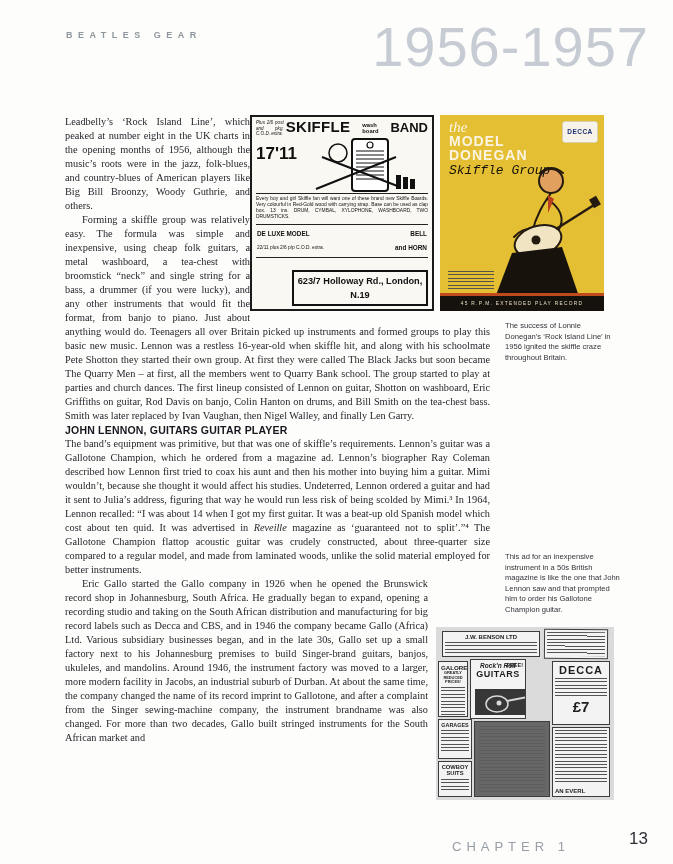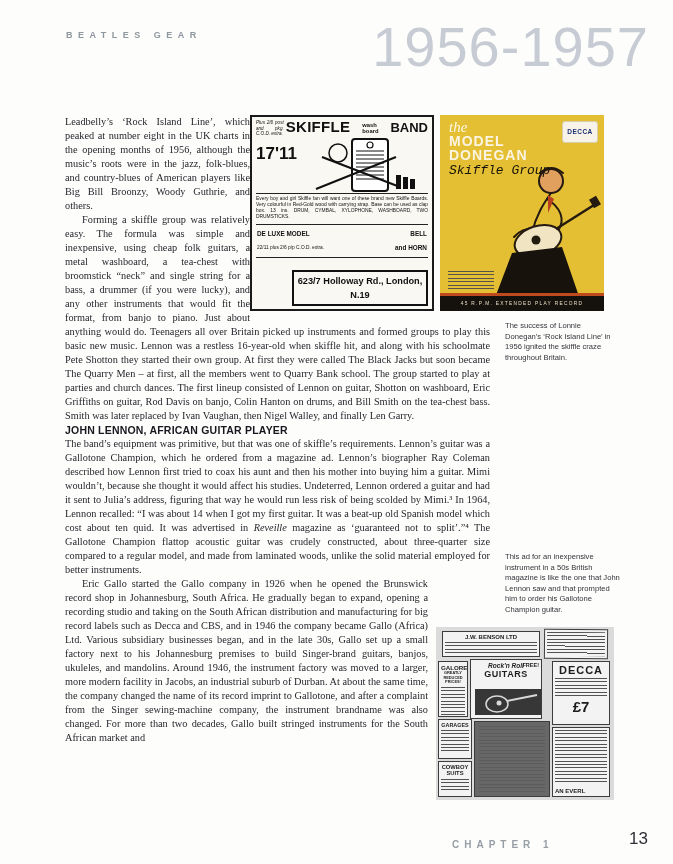--- a/index.html
+++ b/index.html
@@ -82,40 +82,40 @@
              color:#1c1c1c; filter:grayscale(1); }
   .cbox { position:absolute; background:#f5f3ee; border:1px solid #3c3c3c; overflow:hidden;
           padding:2px; text-align:center; }
   .bars { background:repeating-linear-gradient(180deg,#55524c 0 1px,transparent 1px 3.4px); }
   .c-benson { left:6px; top:4px; width:98px; height:26px; }
   .c-benson .t { font-size:6px; font-weight:bold; }
   .c-topright { left:108px; top:2px; width:64px; height:30px; transform:rotate(0.5deg); }
   .c-galore { left:2px; top:34px; width:30px; height:56px; }
   .c-galore .t { font-size:6.2px; font-weight:bold; }
   .c-galore .s { font-size:3.9px; font-weight:bold; line-height:4.6px; }
-  .c-guitars { left:34px; top:32px; width:72px; height:60px; }
+  .c-guitars { left:34px; top:32px; width:56px; height:60px; }
   .c-guitars .rt { font-size:6.5px; font-style:italic; font-weight:bold; }
   .c-guitars .gt { font-size:9px; font-weight:bold; letter-spacing:0.5px; }
   .c-guitars .free { position:absolute; right:2px; top:2px; font-size:5.5px; font-weight:bold; }
   .c-guitars .photo { position:absolute; left:4px; bottom:3px; width:70px; height:26px; background:#3a372f; }
   .c-porta { left:116px; top:34px; width:58px; height:64px; }
   .c-porta .t { font-size:11px; font-weight:bold; letter-spacing:1px; }
   .c-porta .p { font-size:15px; font-weight:bold; }
   .c-garages { left:2px; top:92px; width:34px; height:40px; }
   .c-garages .t { font-size:5.4px; font-weight:bold; }
   .c-photoad { left:38px; top:94px; width:76px; height:76px; background:#6b675e; }
   .c-photoad .inner { position:absolute; inset:4px; }
   .c-cowboy { left:2px; top:134px; width:34px; height:36px; }
   .c-cowboy .t { font-size:5.8px; font-weight:bold; line-height:6.4px; }
   .c-everl { left:116px; top:100px; width:58px; height:70px; }
   .c-everl .t { position:absolute; left:2px; bottom:2px; font-size:6px; font-weight:bold; }
 
   
   .footer-chapter { position:absolute; left:452px; top:839px; font-family:"Liberation Sans",sans-serif;
-                    font-size:10px; font-weight:bold; letter-spacing:5px; color:#979ea6; }
+                    font-size:13px; font-weight:normal; letter-spacing:5px; color:#979ea6; }
   .page-number { position:absolute; right:25px; top:829px; font-family:"Liberation Sans",sans-serif;
                  font-size:17px; color:#2e2e36; }
 </style>
 </head>
 <body>
 
 <div class="page">
 
   <div class="brand">BEATLES GEAR</div>
   <div class="years">1956-1957</div>
@@ -205,21 +205,21 @@
           <div class="don-stripline"></div>
           <div class="don-strip">45 R.P.M. EXTENDED PLAY RECORD</div>
         </div>
 
       </div>
     </div>
 
     <p>Leadbelly’s ‘Rock Island Line’, which peaked at number eight in the UK charts in the opening months of 1956, although the music’s roots were in the jazz, folk-blues, and country-blues of American players like Big Bill Broonzy, Woody Guthrie, and others.</p>
     <p class="indent">Forming a skiffle group was relatively easy. The formula was simple and inexpensive, using cheap folk guitars, a metal washboard, a tea-chest with broomstick “neck” and single string for a bass, a drummer (if you were lucky), and any other instruments that would fit the format, from banjo to piano. Just about anything would do. Teenagers all over Britain picked up instruments and formed groups to play this basic new music. Lennon was a restless 16-year-old when skiffle hit, and along with his schoolmate Pete Shotton they started their own group. At first they were called The Black Jacks but soon became The Quarry Men – at first, all the members went to Quarry Bank school. The group started to play at parties and church dances. The first lineup consisted of Lennon on guitar, Shotton on washboard, Eric Griffiths on guitar, Rod Davis on banjo, Colin Hanton on drums, and Bill Smith on the tea-chest bass. Smith was later replaced by Ivan Vaughan, then Nigel Walley, and finally Len Garry.</p>
 
-    <p class="heading">JOHN LENNON, AFRICAN GUITAR PLAYER</p>
+    <p class="heading">JOHN LENNON, GUITARS GUITAR PLAYER</p>
 
     <p><span>The band’s equipment was primitive, but that was one of skiffle’s requirements. Lennon’s guitar was a Gallotone Champion, which he ordered from a magazine ad. Lennon’s biographer Ray Coleman described how Lennon first tried to coax his aunt and then his mother into buying him a guitar. Mimi wouldn’t, because she thought it would affect his studies. Undeterred, Lennon ordered a guitar and had it sent to Julia’s address, figuring that way he would run less risk of being scolded by Mimi.³ In 1964, Lennon recalled: “I was about 14 when I got my first guitar. It was a beat-up old Spanish model which cost about ten quid. It was advertised in </span><em class="rev">Reveille</em><span> magazine as ‘guaranteed not to split’.”⁴ The Gallotone Champion flattop acoustic guitar was crudely constructed, about three-quarter size compared to a regular model, and made from laminated woods, unlike the solid material employed for better instruments.</span></p>
 
     <p class="p4">Eric Gallo started the Gallo company in 1926 when he opened the Brunswick record shop in Johannesburg, South Africa. He gradually began to expand, opening a recording studio and taking on the South African distribution and manufacturing for big record labels such as Decca and CBS, and in 1946 the company became Gallo (Africa) Ltd. Various subsidiary businesses began, and in the late 30s, Gallo set up a small factory next to his Johannesburg premises to build Singer-brand guitars, banjos, ukuleles, and mandolins. Around 1946, the instrument factory was moved to a larger, more modern facility in Jacobs, an industrial suburb of Durban. At about the same time, the company changed the name of its record imprint to Gallotone, and after a complaint from the Singer sewing-machine company, the instrument brandname was also changed. For more than two decades, Gallo built stringed instruments for the South African market and</p>
 
   </div>
 
   <div class="sideCaption cap1">The success of Lonnie Donegan’s ‘Rock Island Line’ in 1956 ignited the skiffle craze throughout Britain.</div>
   <div class="sideCaption cap2">This ad for an inexpensive instrument in a 50s British magazine is like the one that John Lennon saw and that prompted him to order his Gallotone Champion guitar.</div>
 

